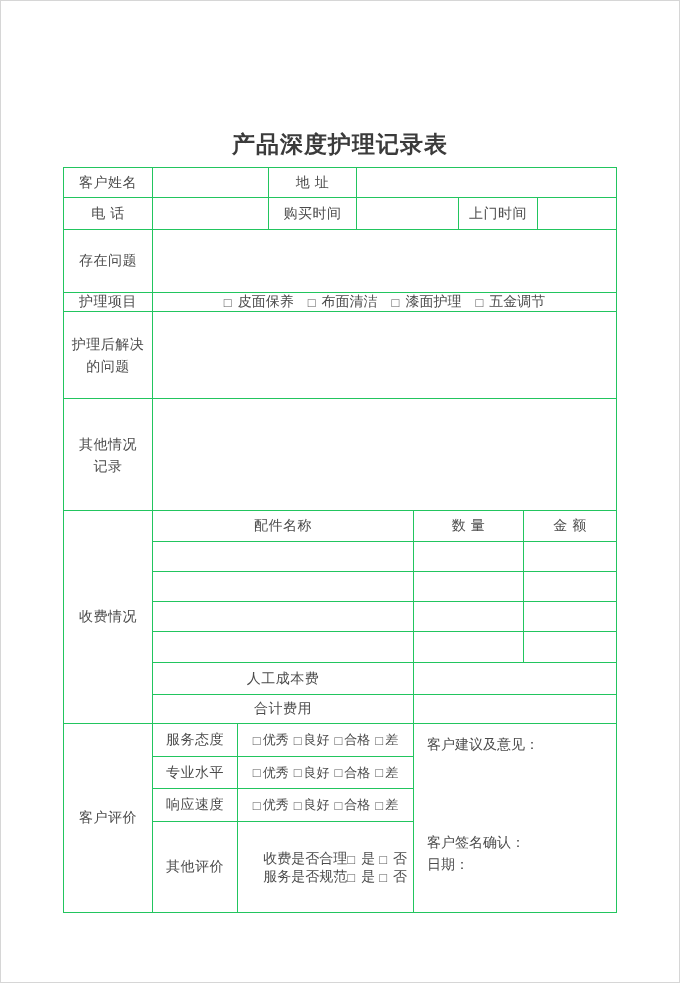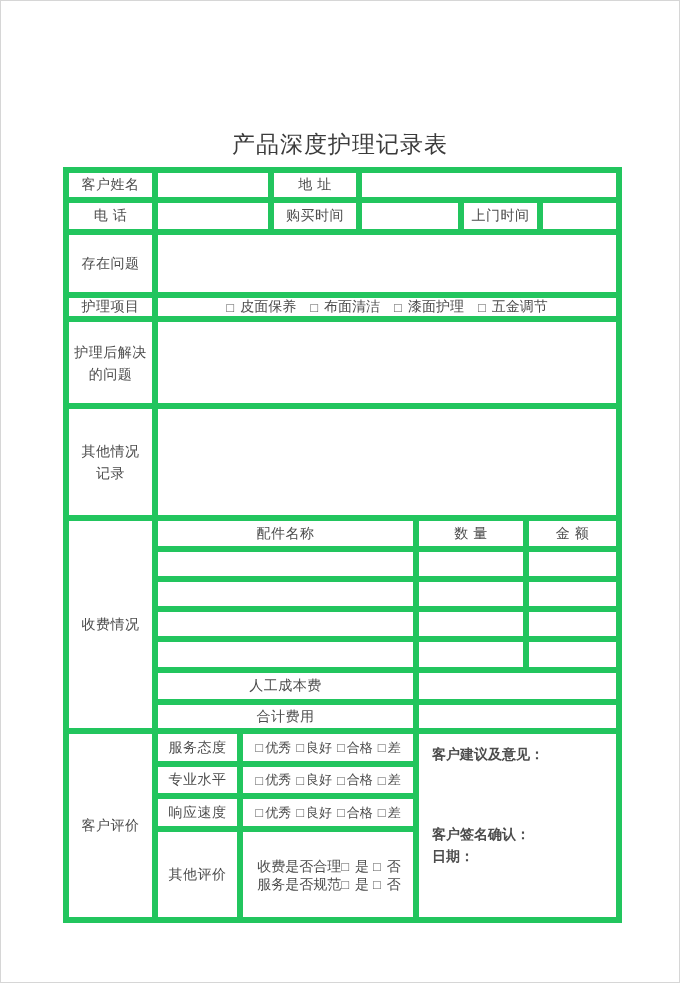--- a/index.html
+++ b/index.html
@@ -5,48 +5,48 @@
   html,body{margin:0;padding:0;}
   body{
     width:680px;height:983px;position:relative;
     background:#ffffff;
     font-family:"Liberation Sans",sans-serif;
     color:#4c4c4c;
   }
   .page-frame{position:absolute;inset:0;border:1px solid #d6d6d6;pointer-events:none;}
   .title{
     position:absolute;left:0;top:129px;width:680px;
-    text-align:center;font-size:23px;font-weight:400;color:#3b3b3b;letter-spacing:1px;
+    text-align:center;font-size:23px;font-weight:700;color:#3b3b3b;letter-spacing:1px;
   }
   table.form{
     position:absolute;left:63px;top:167px;
     width:553px;border-collapse:collapse;table-layout:fixed;
   }
   td{
-    border:6px solid #22c55e;
+    border:1px solid #22c55e;
     padding:0;font-size:14px;color:#4c4c4c;
     text-align:center;vertical-align:middle;
     overflow:hidden;white-space:nowrap;
   }
   td.lbl{letter-spacing:0.5px;}
   td.multiline{white-space:normal;line-height:22px;}
   .opts-row{display:flex;justify-content:center;align-items:center;gap:14px;}
   .opt-group{display:inline-flex;align-items:center;gap:6px;}
   .cb{color:#5a5a5a;font-size:13px;}
   td.eval-opts{font-size:13px;}
   td.eval-opts .opts-row{gap:5px;}
   td.eval-opts .opt-group{gap:2px;}
   td.other-q{padding:13px 6px 11px 8px;}
   .q-col{display:flex;flex-direction:column;justify-content:space-between;height:100%;box-sizing:border-box;}
-  .q-line{display:flex;justify-content:center;align-items:center;}
+  .q-line{display:flex;justify-content:flex-end;align-items:center;}
   .q-line .q-ans{display:inline-flex;gap:4px;align-items:center;}
   td.remarks{
-    text-align:left;vertical-align:top;padding:12px 10px 0 13px;font-weight:bold;
-  }
-  td.remarks .sig{margin-top:62px;}
+    text-align:left;vertical-align:top;padding:12px 10px 0 13px;
+  }
+  td.remarks .sig{margin-top:80px;}
   td.remarks .date{margin-top:4px;}
 </style>
 </head>
 <body>
 
 <div class="page-frame"></div>
 
 <div class="title">产品深度护理记录表</div>
 
 <table class="form">

